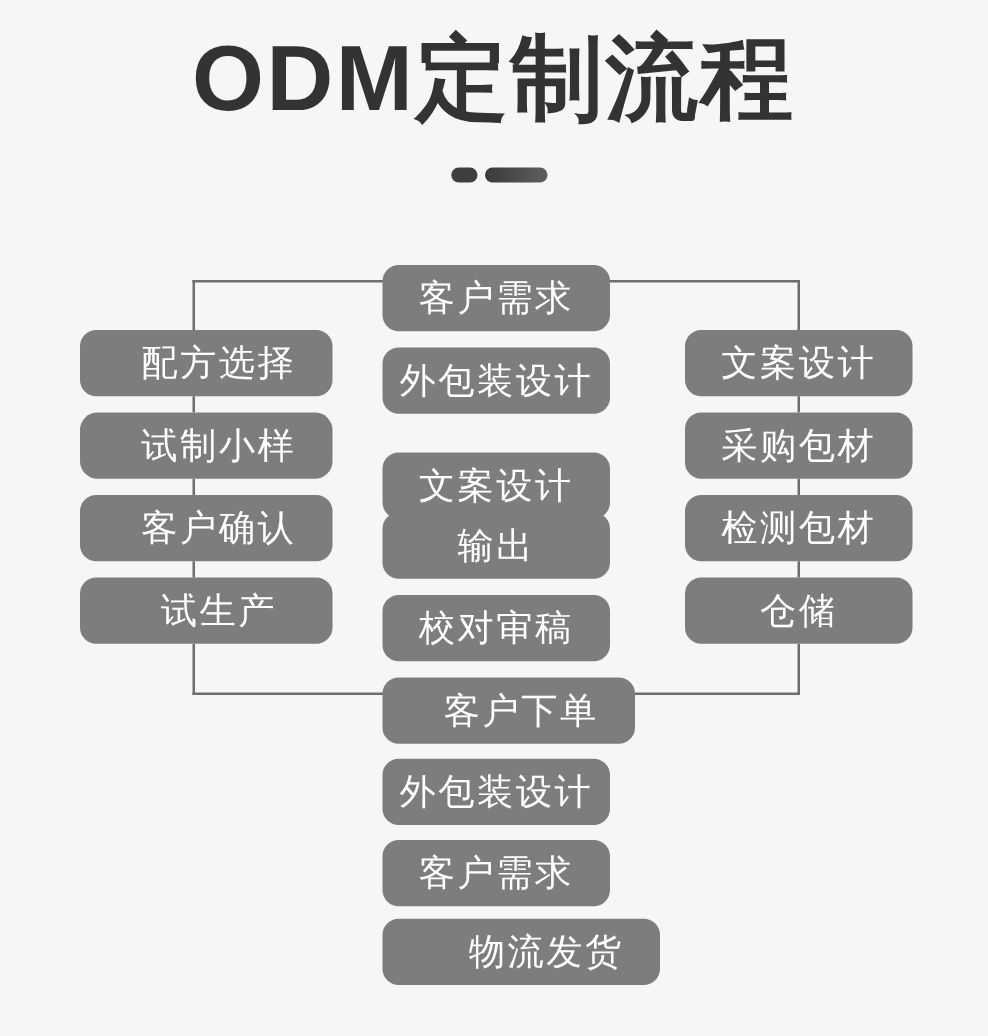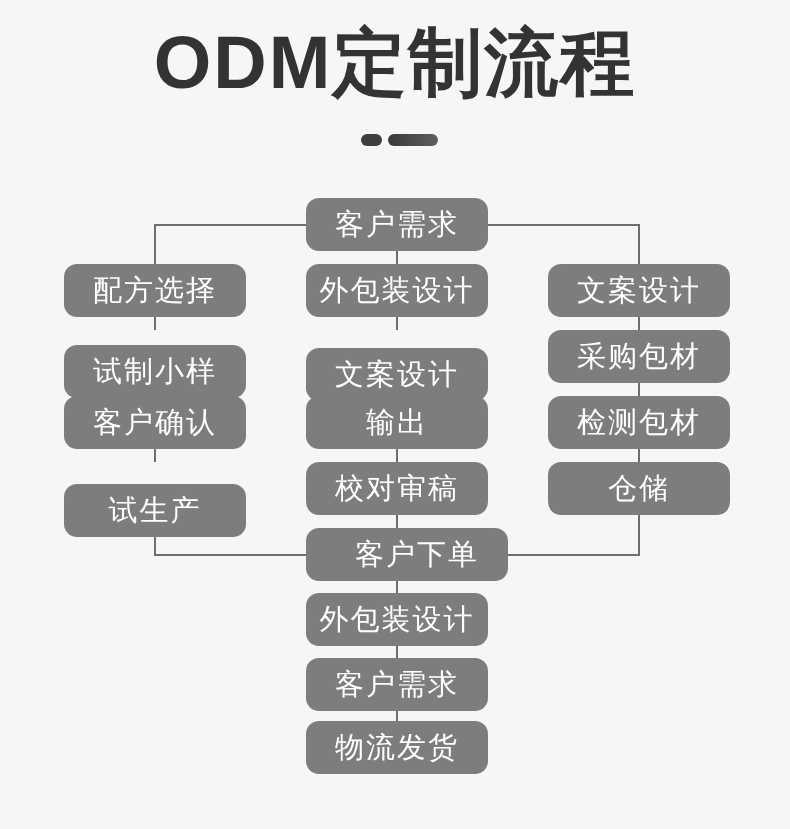--- a/index.html
+++ b/index.html
@@ -55,22 +55,22 @@
     background: #7d7d7d;
     border-radius: 13px;
     color: #ffffff;
     display: flex;
     align-items: center;
     justify-content: center;
     font-size: 29px;
     letter-spacing: 2px;
     white-space: nowrap;
   }
-  .col-left  { left: 64px;  }
-  .col-mid   { left: 306px; }
+  .col-left  { left: 64px; padding-left: 20px;  }
+  .col-mid   { left: 306px; margin-top: 14px; }
   .col-right { left: 548px; }
   .hline {
     position: absolute;
     height: 2px;
     background: #6e6e6e;
   }
   .vline {
     position: absolute;
     width: 2px;
     background: #6e6e6e;
@@ -111,32 +111,32 @@
   <div class="vline" style="left:638px; top:383px; height:13px;"></div>
   <div class="vline" style="left:638px; top:449px; height:13px;"></div>
   <div class="vline" style="left:638px; top:515px; height:41px;"></div>
 
   <div class="hline" style="left:154px; top:554px; width:153px;"></div>
   <div class="hline" style="left:487px; top:554px; width:152px;"></div>
 
   <div class="node col-mid" style="top:198px;">客户需求</div>
 
   <div class="node col-left" style="top:264px;">配方选择</div>
-  <div class="node col-left" style="top:345px;">试制小样</div>
+  <div class="node col-left" style="top:330px;border-radius:14px;">试制小样</div>
   <div class="node col-left" style="top:396px;">客户确认</div>
-  <div class="node col-left" style="top:484px;">试生产</div>
+  <div class="node col-left" style="top:462px;">试生产</div>
 
   <div class="node col-mid" style="top:264px;">外包装设计</div>
   <div class="node col-mid" style="top:348px;">文案设计</div>
   <div class="node col-mid" style="top:396px;">输出</div>
   <div class="node col-mid" style="top:462px;">校对审稿</div>
 
   <div class="node col-right" style="top:264px;">文案设计</div>
   <div class="node col-right" style="top:330px;">采购包材</div>
   <div class="node col-right" style="top:396px;">检测包材</div>
   <div class="node col-right" style="top:462px;">仓储</div>
 
   <div class="node col-mid" style="top:528px;padding-left:20px;">客户下单</div>
   <div class="node col-mid" style="top:593px;">外包装设计</div>
   <div class="node col-mid" style="top:658px;">客户需求</div>
-  <div class="node col-mid" style="top:721px;">物流发货</div>
+  <div class="node col-mid" style="top:721px;padding-left:40px;">物流发货</div>
 
 </div>
 
 </body></html>

